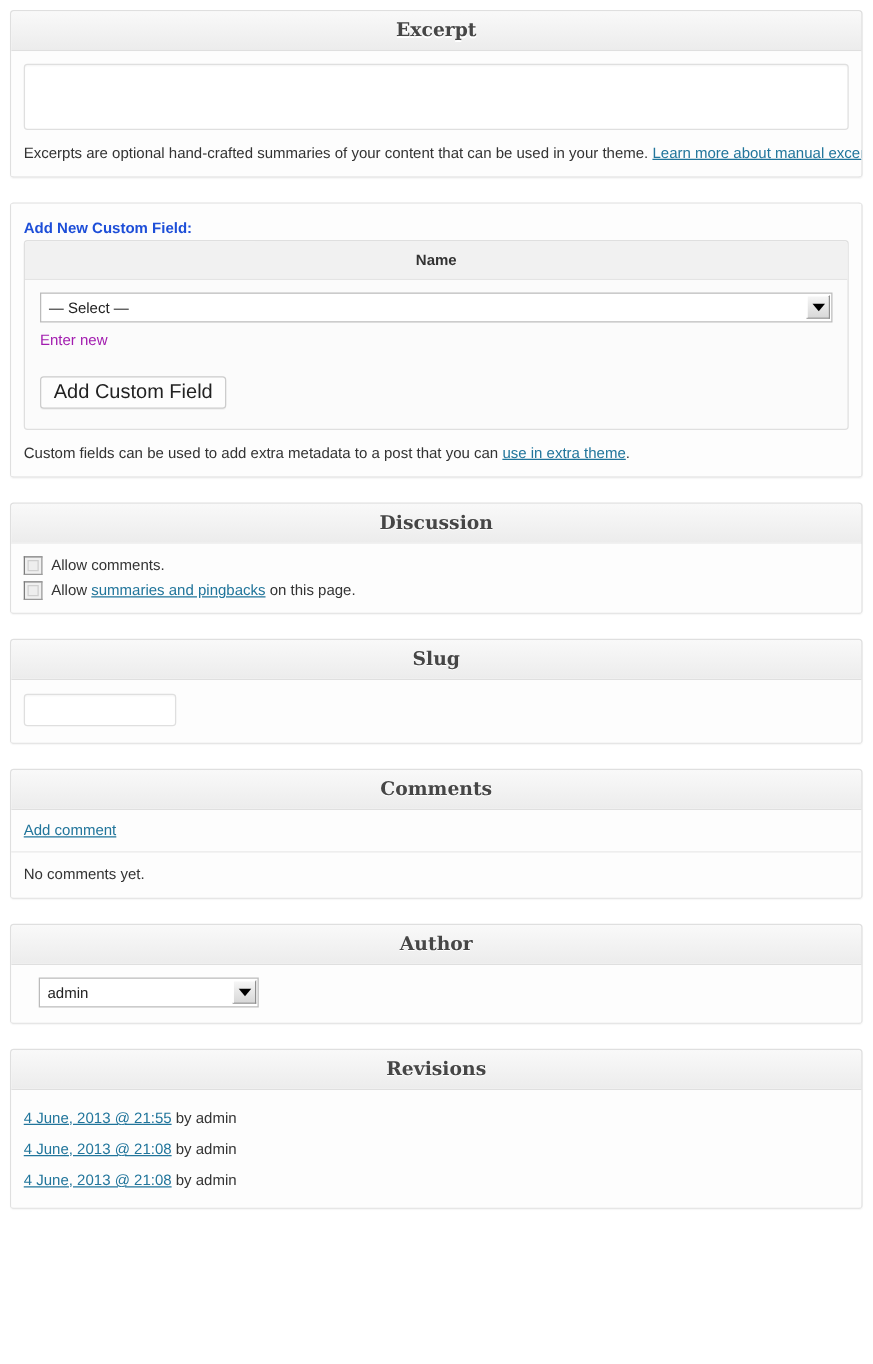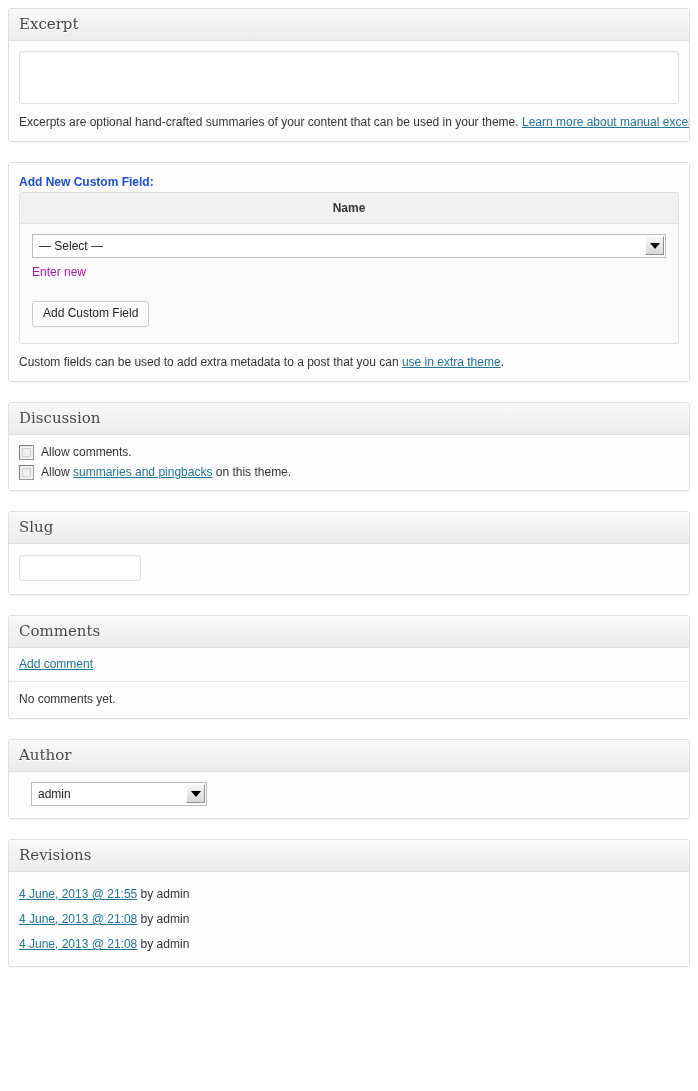--- a/index.html
+++ b/index.html
@@ -37,25 +37,26 @@
     height: 31px;
     line-height: 31px;
     padding: 0 10px;
     background: linear-gradient(to bottom, #f9f9f9 0%, #ececec 100%);
     border-bottom: 1px solid #dfdfdf;
     border-radius: 3px 3px 0 0;
   }
   .postbox-title {
     font-family: "DejaVu Serif", serif;
     font-size: 15px;
-    font-weight: normal;
+    font-weight: bold;
     color: #464646;
     text-shadow: 0 1px 0 #ffffff;
     line-height: 31px;
     display: block;
+    text-align: center;
   }
   .postbox-inside {
     background: #fdfdfd;
   }
 
   
   .excerpt-wrap {
     padding: 10px 10px 0 10px;
   }
   .excerpt-textarea {
@@ -169,21 +170,21 @@
   .enter-new {
     margin-top: 7px;
     font-size: 12px;
   }
   .cf-button-row {
     padding: 22px 0 4px 0;
   }
   .button {
     display: inline-block;
     font-family: "Liberation Sans", sans-serif;
-    font-size: 12px;
+    font-size: 16px;
     color: #222222;
     background: #fdfdfd;
     border: 1px solid #cccccc;
     border-radius: 3px;
     padding: 5px 10px 6px 10px;
     line-height: 13px;
     cursor: pointer;
     box-shadow: 0 1px 0 rgba(0,0,0,0.04);
   }
 
@@ -330,21 +331,21 @@
     <div class="postbox-header">
       <span class="postbox-title">Discussion</span>
     </div>
     <div class="postbox-inside disc-inside">
       <div class="checkbox-line">
         <span class="wp-checkbox"></span>
         <span>Allow comments.</span>
       </div>
       <div class="checkbox-line">
         <span class="wp-checkbox"></span>
-        <span><span>Allow </span><a class="link">summaries and pingbacks</a><span> on this theme.</span></span>
+        <span><span>Allow </span><a class="link">summaries and pingbacks</a><span> on this page.</span></span>
       </div>
     </div>
   </div>
 
   <div class="postbox">
     <div class="postbox-header">
       <span class="postbox-title">Slug</span>
     </div>
     <div class="postbox-inside slug-inside">
       <input class="text-input slug-input" type="text" value="" style="">

